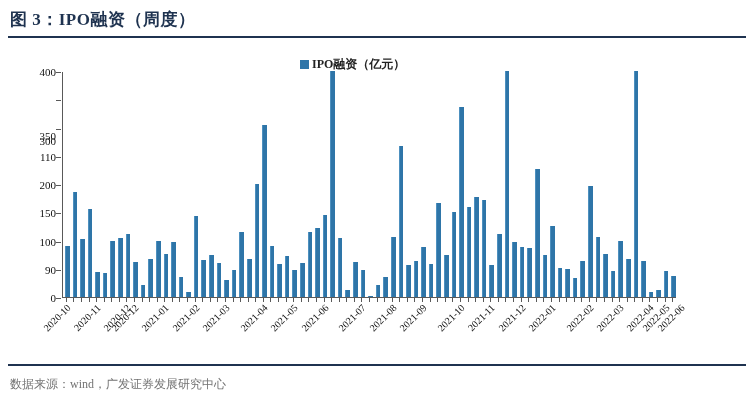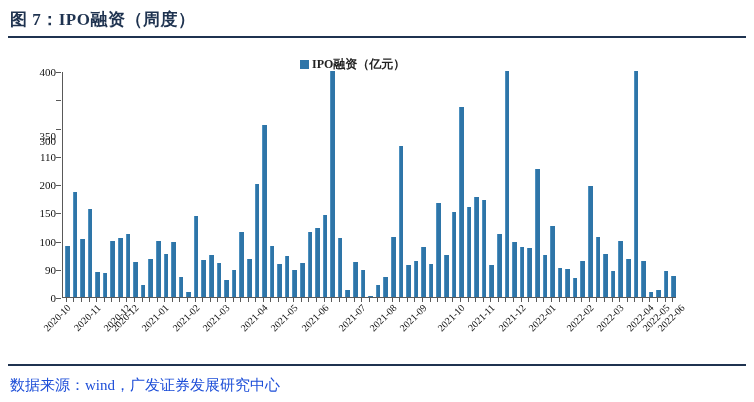--- a/index.html
+++ b/index.html
@@ -161,29 +161,29 @@
     top: 364px;
     width: 738px;
     height: 1.6px;
     background: #1f3350;
   }
   #source-note {
     position: absolute;
     left: 10px;
     top: 376px;
     font-family: "Liberation Serif", "DejaVu Serif", serif;
-    font-size: 15px;
-    color: #1d4ed8;
+    font-size: 12px;
+    color: #737373;
     white-space: nowrap;
   }
 </style>
 </head>
 <body>
 
-<div id="figure-title">图 7：IPO融资（周度）</div>
+<div id="figure-title">图 3：IPO融资（周度）</div>
 
 <div id="title-rule"></div>
 
 <div id="chart-area">
 
   <div id="legend">
     <span class="swatch"></span>
     <span class="legend-label">IPO融资（亿元）</span>
   </div>
 

